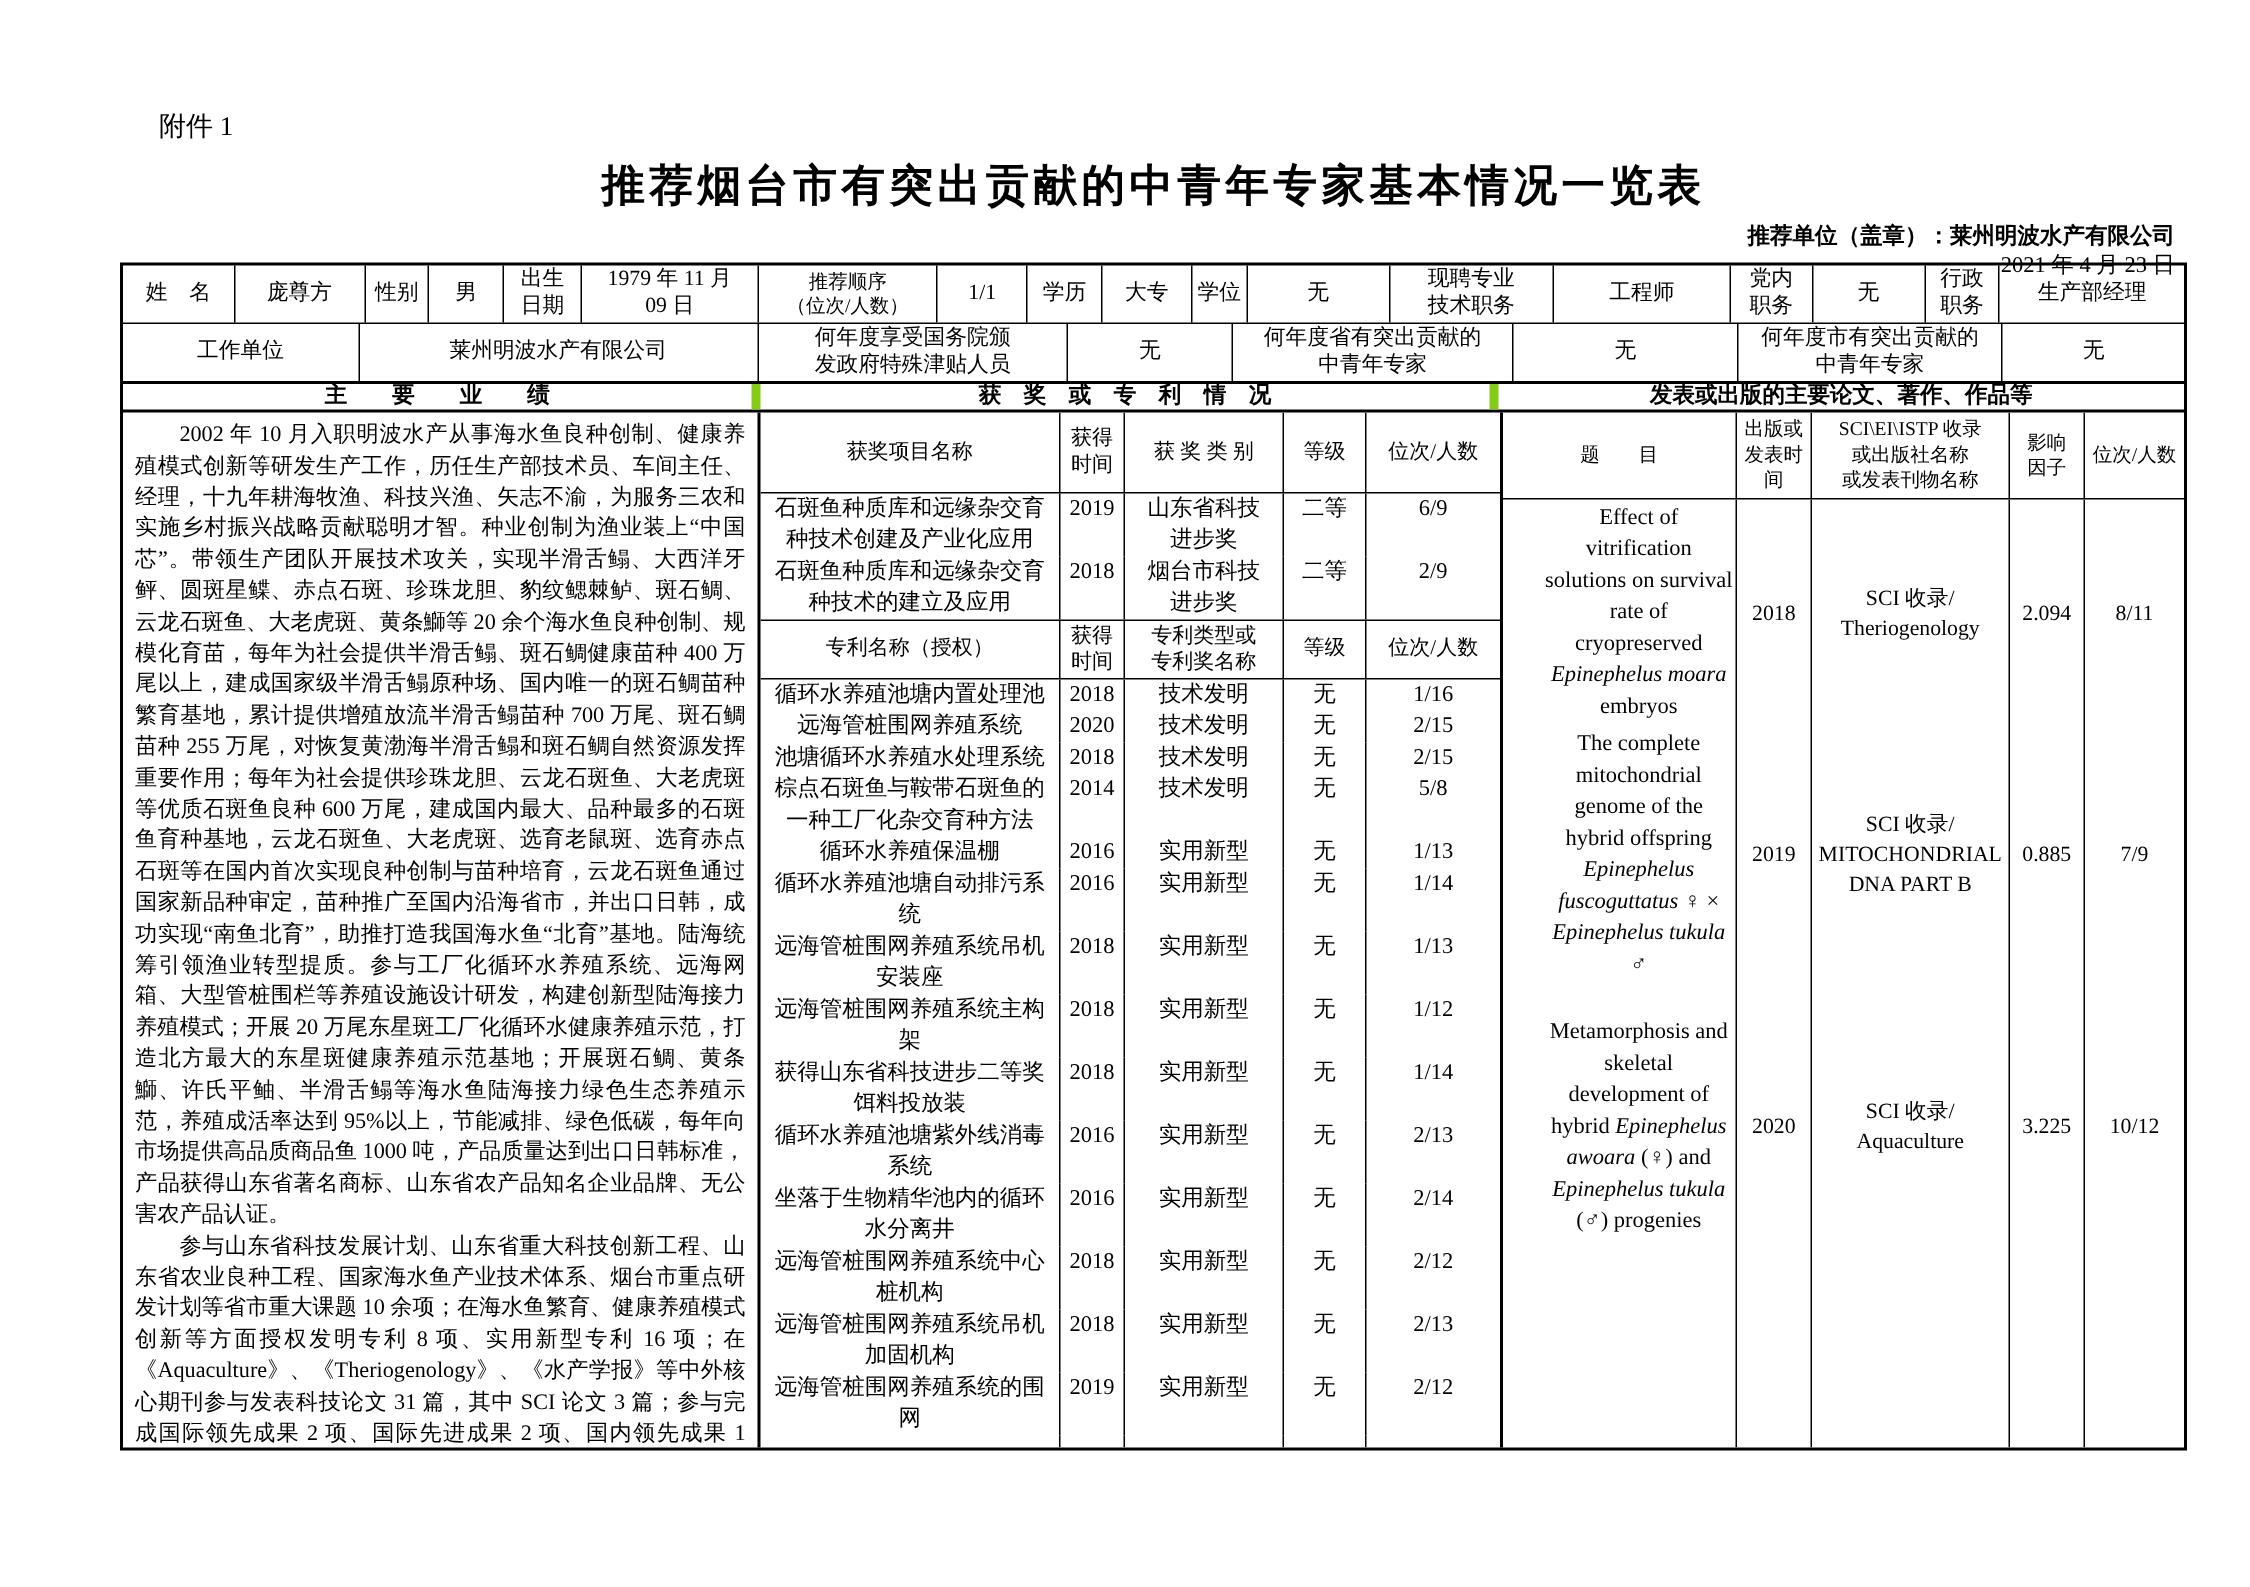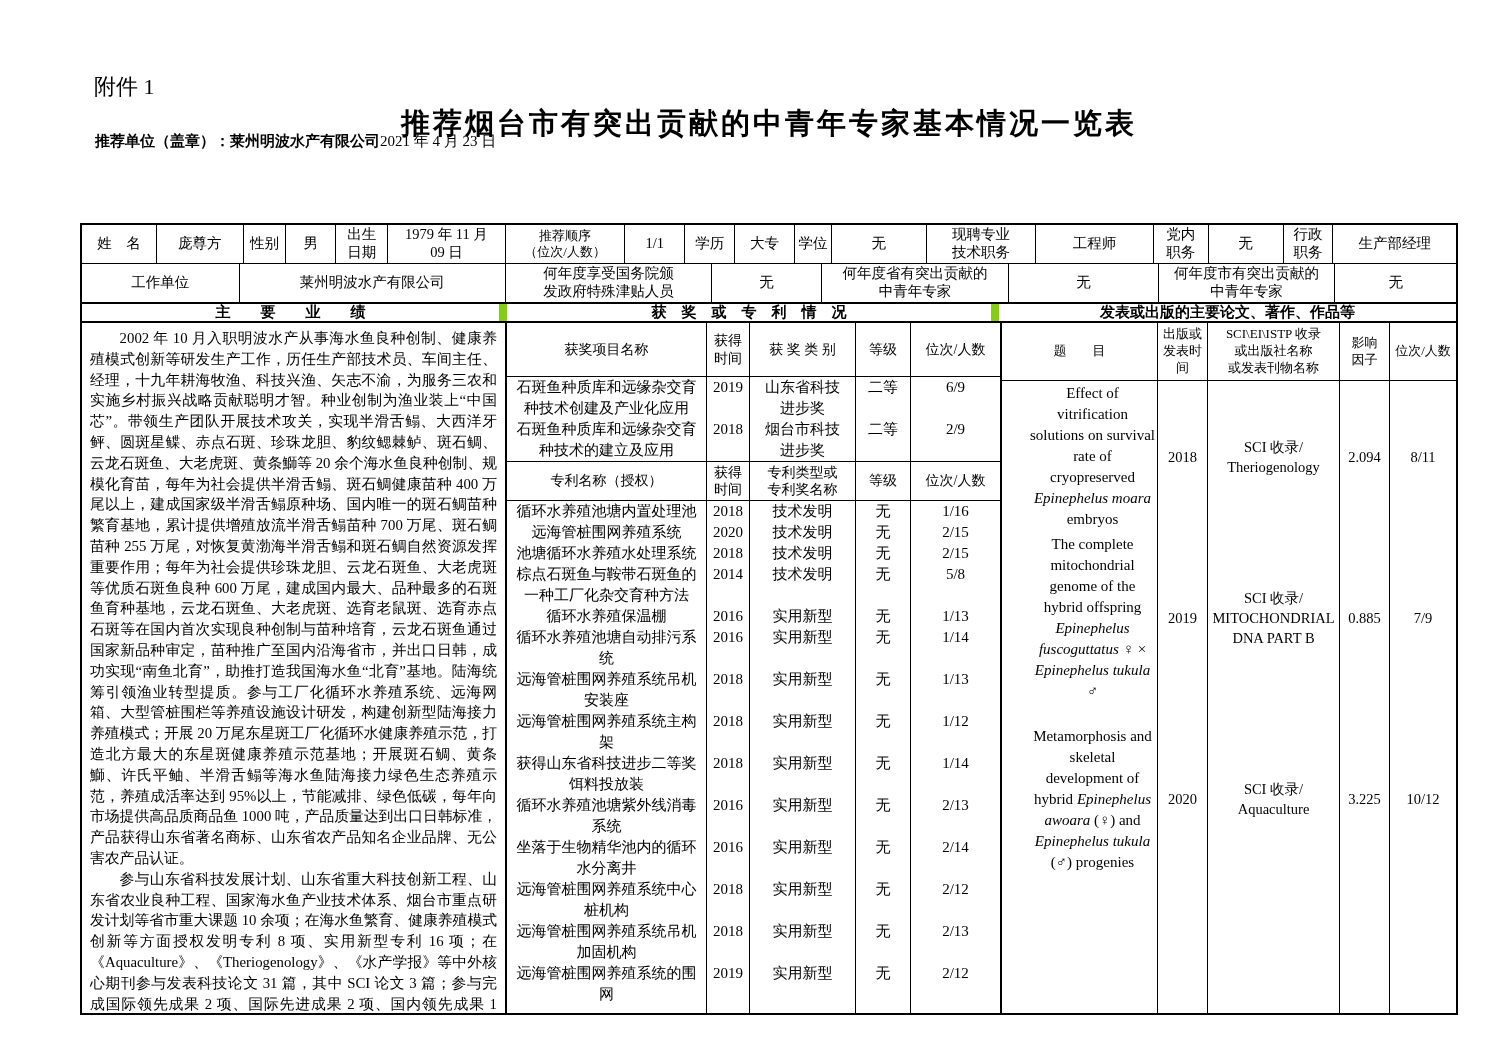--- a/index.html
+++ b/index.html
@@ -2,48 +2,48 @@
 <html><head>
 <meta charset="utf-8">
 <style>
   * { box-sizing: border-box; margin: 0; padding: 0; }
   html,body { background:#888; }
   body { width:1500px; }
   .page {
     position: relative; width: 1500px; height: 1058px; background: #ffffff;
     font-family: "Liberation Serif", "DejaVu Serif", serif; color: #000;
   }
-  .attachment { position:absolute; left:94px; top:72px; font-size:22px; }
+  .attachment { position:absolute; left:106px; top:72px; font-size:18px; }
   .doc-title {
     position:absolute; left:80px; top:104px; width:1378px; text-align:center;
     font-size:29px; font-weight:bold; letter-spacing:3px;
   }
   .subline {
-    position:absolute; left:95px; top:132px; width:1355px;
-    display:flex; justify-content:flex-start; align-items:flex-end; font-size:15px;
+    position:absolute; left:95px; top:148px; width:1355px;
+    display:flex; justify-content:flex-start; align-items:flex-end; font-size:15px;flex-direction:column;
   }
   .subline .unit { font-weight:bold; }
   .subline .unit .uv { font-weight:bold; }
   .subline .date { font-weight:normal; font-size:15px; }
 
   .sheet {
     position:absolute; left:80px; top:175px; width:1378px; height:792px;
-    border:2px solid #000; display:flex; flex-direction:column; font-size:14.5px;margin-top:48px;
+    border:2px solid #000; display:flex; flex-direction:column; font-size:14.5px;
   }
   .row { display:flex; width:100%; }
   .row1 { height:39px; border-bottom:1px solid #000; }
   .row2 { height:38px; }
   .row3 { height:21px; border-top:2px solid #000; border-bottom:2px solid #000; font-weight:bold; font-size:15px; }
   .c {
     border-right:1px solid #000; display:flex; align-items:center; justify-content:center;
     text-align:center; white-space:pre-wrap; line-height:1.22; overflow:hidden;
   }
   .c.nb { border-right:none; }
   .c.small { font-size:13px; }
-  .row3 .c { border-right:8px solid #84cc16; }
+  .row3 .c { border-right:6px solid #84cc16; }
   .row3 .c.nb { border-right:none; }
 
   .tbody { display:flex; flex:1; min-height:0; }
   .col-left { width:425px; border-right:2px solid #000; padding:5px 8px 0 8px; overflow:hidden; }
   .col-left p { text-indent:2em; text-align:justify; font-size:14.8px; line-height:20.8px; }
   .col-mid { width:495px; border-right:2px solid #000; display:flex; flex-direction:column; overflow:hidden; }
   .col-right { flex:1; display:flex; flex-direction:column; overflow:hidden; }
 
   
   .mrow { display:flex; width:100%; }

